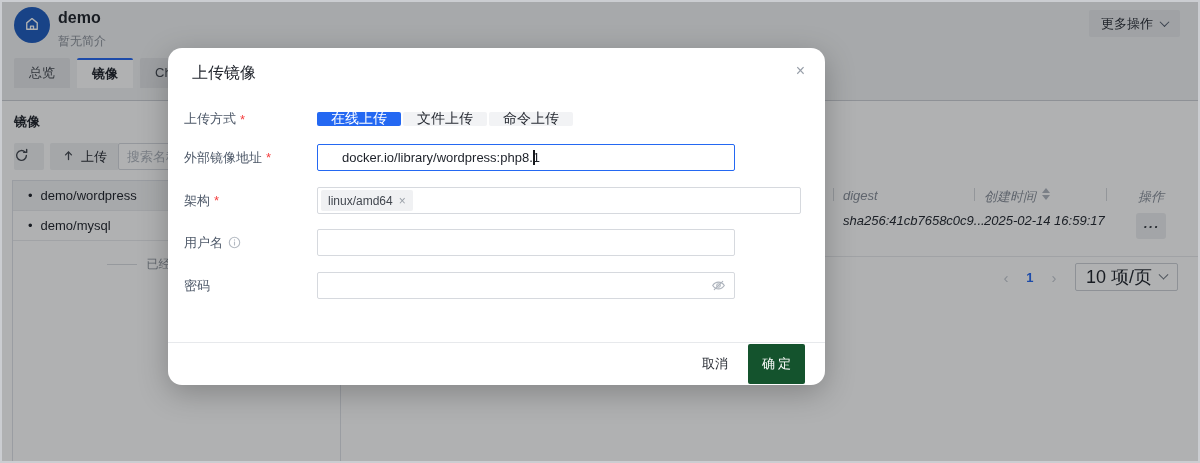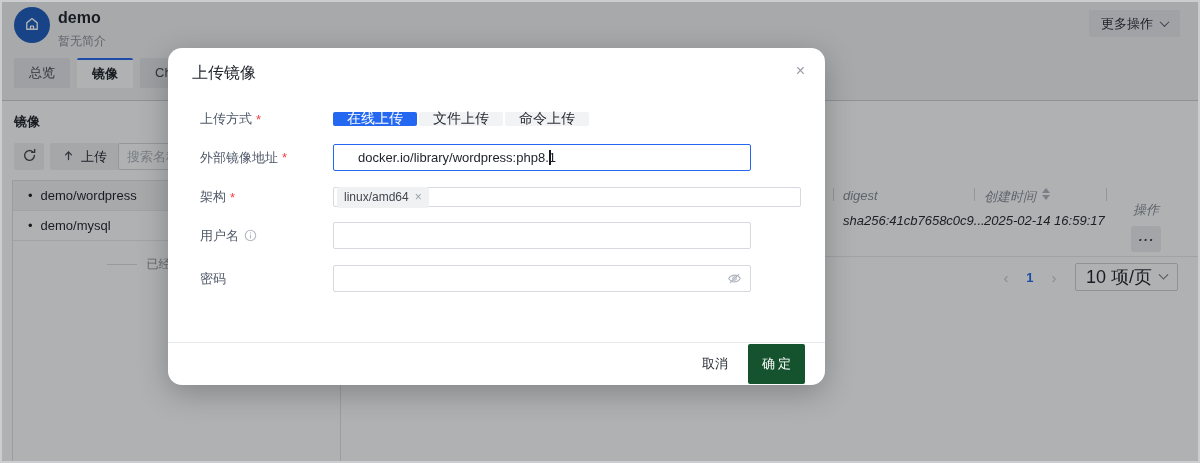--- a/index.html
+++ b/index.html
@@ -13,71 +13,71 @@
   .proj-title { position:absolute; left:58px; top:9px; font-size:16px; font-weight:bold; color:#1d2129; }
   .proj-sub { position:absolute; left:58px; top:33px; font-size:12px; color:#8a9099; }
   .more-btn { position:absolute; right:20px; top:10px; height:27px; background:#e7e9ec; border-radius:2px; padding:0 12px; display:flex; align-items:center; gap:8px; font-size:13px; color:#272b33; cursor:pointer; }
   .chev { width:7px; height:7px; border-right:1.5px solid #4e5969; border-bottom:1.5px solid #4e5969; transform:rotate(45deg) translate(-1px,-1px); display:inline-block; }
   .tabs { position:absolute; left:14px; bottom:12px; display:flex; gap:7px; }
   .tab { height:30px; line-height:30px; padding:0 15px; background:#e4e6e9; color:#42474f; font-size:13px; border-radius:2px 2px 0 0; cursor:pointer; white-space:nowrap; }
   .tab.active { background:#fff; color:#1d2129; font-weight:bold; border-top:2px solid #2468f2; line-height:27px; }
 
   
   .side-title { position:absolute; left:14px; top:113px; font-size:13px; font-weight:bold; }
-  .icon-btn { position:absolute; top:143px; height:27px; background:#eff0f2; border-radius:2px; display:flex; align-items:center; justify-content:center; cursor:pointer; }
+  .icon-btn { position:absolute; top:143px; height:27px; background:#eff0f2; border-radius:2px; display:flex; align-items:center; cursor:pointer; }
   .refresh-btn { left:14px; width:30px; }
   .upload-btn { left:50px; padding:0 12px; gap:6px; font-size:13px; color:#272b33; }
   .search-input { position:absolute; left:118px; top:143px; width:210px; height:27px; border:1px solid #d6d9de; border-radius:2px; padding:0 8px; font-size:13px; font-family:inherit; color:#1d2129; outline:none; background:#fff; }
   .search-input::placeholder { color:#aeb4bd; }
   .list-panel { position:absolute; left:12px; top:180px; width:329px; bottom:-2px; border:1px solid #dfe2e7; background:#fff; }
   .list-item { height:30px; border-bottom:1px solid #e9ebee; display:flex; align-items:center; gap:8px; padding-left:15px; font-size:13px; cursor:pointer; }
   .list-item.selected { background:#f2f3f5; }
   .bullet { color:#1d2129; font-size:13px; line-height:1; }
   .list-end { margin-top:15px; display:flex; align-items:center; justify-content:center; gap:10px; color:#8a9099; font-size:12px; }
   .end-line { width:30px; height:1px; background:#d8dbe0; }
 
   
   .thead, .trow { position:absolute; left:341px; right:2px; display:flex; }
   .thead { top:188px; height:25px; color:#868d98; }
   .trow { top:213px; height:44px; border-bottom:1px solid #e7e9ec; color:#232830; }
   .col-spacer { width:492px; }
   .col-digest { width:141px; }
   .col-time { width:132px; }
-  .col-ops { width:80px;flex-direction:column; }
+  .col-ops { width:80px; }
   .cell { display:flex; align-items:flex-start; font-size:13px;font-style:italic; }
   .colsep { width:1px; height:13px; background:#d4d7dc; margin-right:9px; flex:none; }
   .trow .cell .colsep { visibility:hidden; }
   .sorter { display:inline-flex; flex-direction:column; gap:2px; margin-left:6px; }
   .tri-up { width:0; height:0; border-left:4px solid transparent; border-right:4px solid transparent; border-bottom:5px solid #b0b6bf; }
   .tri-down { width:0; height:0; border-left:4px solid transparent; border-right:4px solid transparent; border-top:5px solid #b0b6bf; }
   .ops-btn { width:30px; height:26px; background:#eceef0; border-radius:3px; display:flex; align-items:center; justify-content:center; font-weight:bold; color:#3c4148; letter-spacing:1px; margin:0 auto; cursor:pointer; font-size:13px; }
   .pagination { position:absolute; right:22px; top:263px; height:28px; display:flex; align-items:center; gap:2px; }
   .pg-arrow { width:22px; text-align:center; color:#c4c9d1; font-size:15px; cursor:pointer; }
   .pg-num { width:22px; text-align:center; color:#2468f2; font-weight:bold; font-size:13px; cursor:pointer; }
   .page-size { height:28px; border:1px solid #ccd0d6; border-radius:2px; background:#fff; padding:0 10px; display:flex; align-items:center; gap:8px; font-size:18px; margin-left:8px; cursor:pointer; }
   .page-size .chev { transform:rotate(45deg) translate(-2px,-2px); border-color:#6b727c; }
 
   
   .mask { position:absolute; inset:0; background:rgba(15,17,20,0.33); z-index:40; }
   .modal { position:absolute; left:168px; top:48px; width:657px; height:337px; background:#fff; border-radius:14px; box-shadow:0 8px 30px rgba(0,0,0,0.25); z-index:100; }
   .m-title { position:absolute; left:24px; top:0; line-height:49px; font-size:16px; font-weight:500; color:#1d2129; }
   .m-close { position:absolute; right:20px; top:12px; font-size:16px; color:#979ea8; cursor:pointer; line-height:1.4; }
-  .m-body { position:absolute; left:32px; top:62px; right:24px; }
+  .m-body { position:absolute; left:16px; top:62px; right:24px; }
   .f-row { display:flex; align-items:center; }
   .f-label { width:133px; font-size:13px; color:#4e5969; display:flex; align-items:center; flex:none; }
   .req { color:#f53f3f; margin-left:4px; }
   .f-field { width:418px; position:relative; }
   .mb16 { margin-bottom:16px; } .mb15 { margin-bottom:15px; }
   .seg { display:flex; gap:2px; }
   .seg-btn { height:14px; padding:0 14px; font-size:14px; border-radius:2px; background:#f2f3f5; color:#272b33; display:flex; align-items:center; cursor:pointer; }
   .seg-btn.active { background:#2468f2; color:#fff; }
   .txt-input { width:100%; height:27px; border:1px solid #d6d9de; border-radius:2px; padding:0 24px; font-size:13px; font-family:inherit; color:#1d2129; outline:none; background:#fff; }
   .txt-input.focused { border:1.5px solid #2468f2; }
   .fake-caret { position:absolute; left:216px; top:6px; width:1.5px; height:15px; background:#16181c; }
-  .arch-box { width:100%; height:20px; border:1px solid #d6d9de; border-radius:2px; padding:2px 3px; display:flex; align-items:center; }
+  .arch-box { width:100%; height:27px; border:1px solid #d6d9de; border-radius:2px; padding:2px 3px; display:flex; align-items:center; }
   .chip { height:21px; background:#f0f1f3; border-radius:2px; padding:0 7px; display:flex; align-items:center; gap:6px; font-size:12px; color:#42474f; }
   .chip-x { color:#9aa0a8; font-size:12px; cursor:pointer; }
   .info-i { margin-left:5px; display:inline-flex; }
   .eye-btn { position:absolute; right:9px; top:6px; cursor:pointer; display:flex; }
   .m-footer { position:absolute; left:0; right:0; bottom:0; height:43px; border-top:1px solid #e7e9ec; display:flex; align-items:center; justify-content:flex-end; gap:20px; padding-right:20px; }
   .cancel-btn { font-size:13px; color:#272b33; cursor:pointer; }
   .confirm-btn { height:40px; background:#14532d; color:#fff; border-radius:2px; padding:0 11px 0 14px; display:flex; align-items:center; font-size:13px; letter-spacing:3px; cursor:pointer; }
 </style>
 </head>
 <body>

